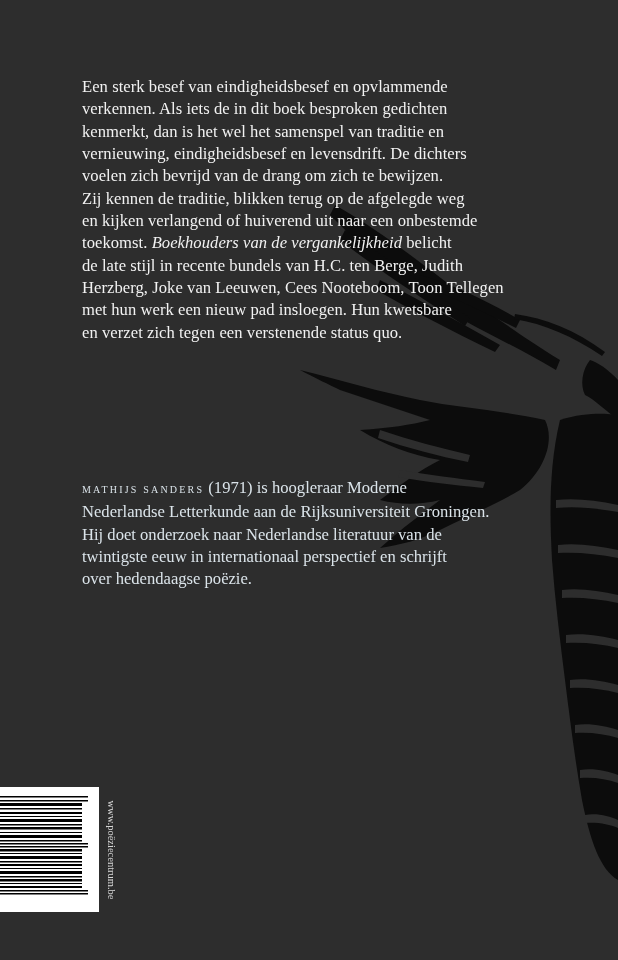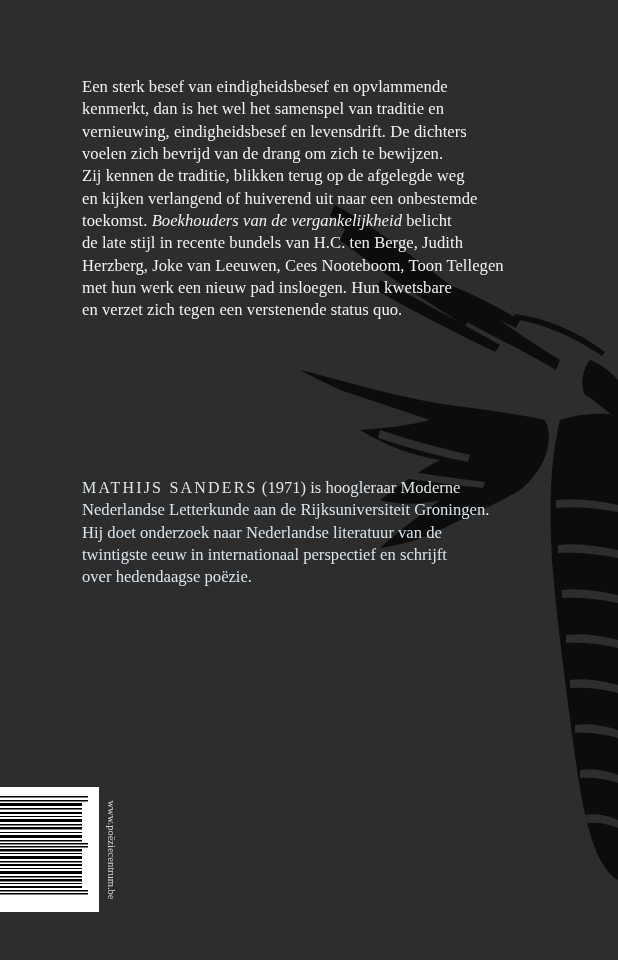--- a/index.html
+++ b/index.html
@@ -15,21 +15,21 @@
     font-size:16.6px; line-height:22.35px; letter-spacing:0.05px;
   }
   .blurb .line { display:block; white-space:nowrap; }
   .blurb em { font-style:italic;margin-top:30px; }
   .author {
     position:absolute; left:82px; top:477px; width:480px;
     color:#dbe4ea; font-family:"Liberation Serif", serif;
     font-size:16.6px; line-height:22.35px;
   }
   .author .line { display:block; white-space:nowrap; }
-  .author .sc { font-size:16px; letter-spacing:2.2px; text-transform:uppercase;margin-top:15px; }
+  .author .sc { font-size:10px; letter-spacing:2.2px; text-transform:uppercase;margin-top:15px; }
   .barcode-box {
     position:absolute; left:0; top:787px; width:99px; height:125px;
     background:#ffffff;
   }
   .barcode-box svg { position:absolute; left:0; top:0; }
   .url {
     position:absolute; left:111px; top:850px;
     transform:translate(-50%,-50%) rotate(90deg);
     font-family:"Liberation Serif", serif; font-size:10.5px; color:#d8d8d8; white-space:nowrap;
   }
@@ -61,20 +61,21 @@
     <path d="M575 725 C590 723 605 726 618 730 L618 738 C605 734 590 732 575 733 Z" fill="#2d2d2d"></path>
     <path d="M580 770 C594 768 607 771 618 775 L618 783 C607 779 594 777 580 778 Z" fill="#2d2d2d"></path>
     <path d="M585 815 C597 813 609 816 618 820 L618 828 C609 824 597 822 585 823 Z" fill="#2d2d2d"></path>
 
     <path d="M590 360 C605 365 618 380 618 380 L618 420 C605 410 595 400 585 395 C580 385 582 370 590 360 Z"></path>
   </g>
 </svg>
 
 <div class="blurb">
   <span class="line">Een sterk besef van eindigheidsbesef en opvlammende</span>
+  <span class="line">verkennen. Als iets de in dit boek besproken gedichten</span>
   <span class="line">kenmerkt, dan is het wel het samenspel van traditie en</span>
   <span class="line">vernieuwing, eindigheidsbesef en levensdrift. De dichters</span>
   <span class="line">voelen zich bevrijd van de drang om zich te bewijzen.</span>
   <span class="line">Zij kennen de traditie, blikken terug op de afgelegde weg</span>
   <span class="line">en kijken verlangend of huiverend uit naar een onbestemde</span>
   <span class="line"><span>toekomst. </span><em>Boekhouders van de vergankelijkheid</em><span> belicht</span></span>
   <span class="line">de late stijl in recente bundels van H.C. ten Berge, Judith</span>
   <span class="line">Herzberg, Joke van Leeuwen, Cees Nooteboom, Toon Tellegen</span>
   <span class="line">met hun werk een nieuw pad insloegen. Hun kwetsbare</span>
   <span class="line">en verzet zich tegen een verstenende status quo.</span>

